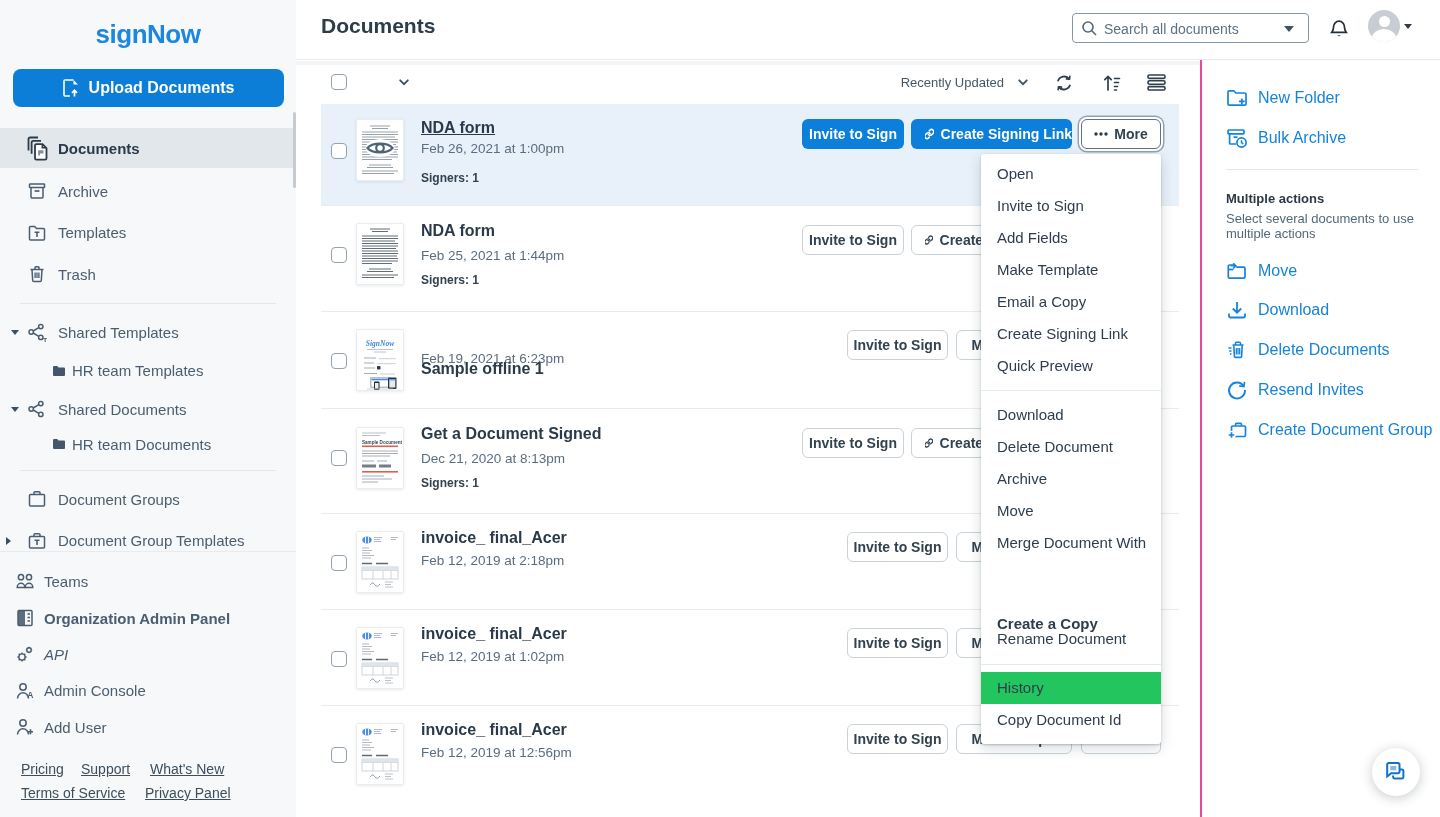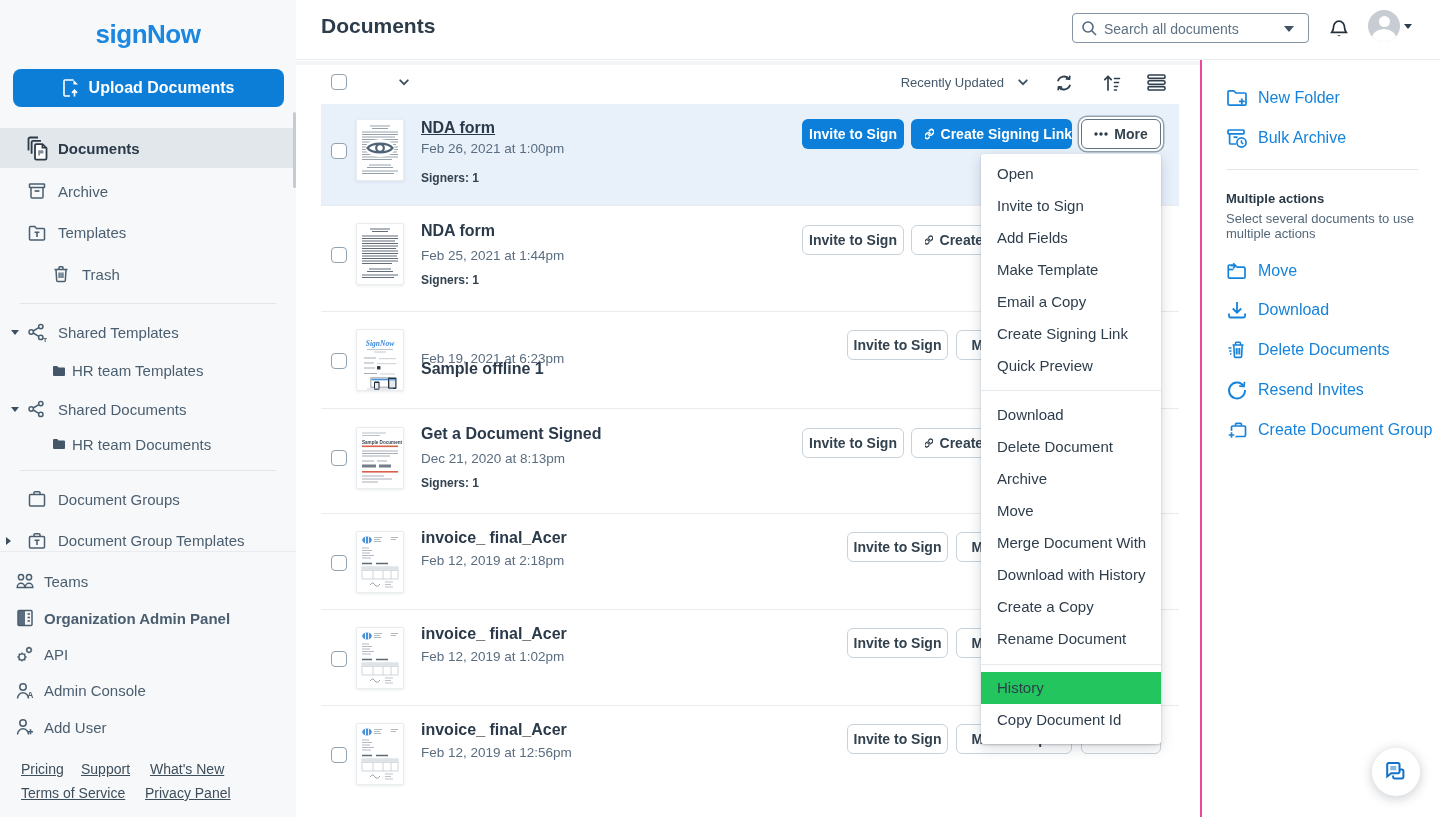--- a/index.html
+++ b/index.html
@@ -119,21 +119,21 @@
       </svg>
       <span class="txt">Archive</span>
     </div>
     <div class="nav-item" style="top:212.5px;">
       <svg class="ic" viewBox="0 0 20 20" fill="none" stroke="#4a5e70" stroke-width="1.5">
         <path d="M2.5 16 V4.5 a1 1 0 0 1 1 -1 h4.2 l1.8 2 h7 a1 1 0 0 1 1 1 V16 a1 1 0 0 1 -1 1 h-13 a1 1 0 0 1 -1 -1 Z"></path>
         <path d="M7.6 9.2 h4.8 M10 9.2 V14" stroke-width="1.6"></path>
       </svg>
       <span class="txt">Templates</span>
     </div>
-    <div class="nav-item" style="top:254px;margin-left:24px;">
+    <div class="nav-item" style="top:254px;">
       <svg class="ic" viewBox="0 0 20 20" fill="none" stroke="#4a5e70" stroke-width="1.5">
         <path d="M3.5 5.5 h13 M8 5.2 V3.5 a0.8 0.8 0 0 1 0.8 -0.8 h2.4 a0.8 0.8 0 0 1 0.8 0.8 v1.7"></path>
         <path d="M5 5.8 l0.7 10.7 a1 1 0 0 0 1 0.9 h6.6 a1 1 0 0 0 1 -0.9 L15 5.8"></path>
         <path d="M8.1 8.5 v5.5 M10 8.5 v5.5 M11.9 8.5 v5.5" stroke-width="1.3"></path>
       </svg>
       <span class="txt">Trash</span>
     </div>
     <div class="sb-div" style="top:302.5px;"></div>
     <div class="nav-item" style="top:313px; height:38px;">
       <span class="caret-down"></span>
@@ -196,21 +196,21 @@
       <span class="txt2">Teams</span>
     </div>
     <div class="nav-item" style="top:600px; height:36px;font-weight:bold;">
       <svg class="ic2" viewBox="0 0 20 20" fill="none" stroke="#4a5e70" stroke-width="1.5">
         <rect x="3" y="2.5" width="14" height="15" rx="1"></rect>
         <path d="M3 2.5 h7 v15 h-7 Z" fill="#4a5e70" opacity="0.9" stroke="none"></path>
         <path d="M12.5 6 h2.5 M12.5 9.5 h2.5 M12.5 13 h2.5" stroke-width="1.3"></path>
       </svg>
       <span class="txt2">Organization Admin Panel</span>
     </div>
-    <div class="nav-item" style="top:636.5px; height:36px;">
+    <div class="nav-item" style="top:636.5px; height:36px;font-style:italic;">
       <svg class="ic2" style="width:19px;height:19px;" viewBox="0 0 19 19" fill="none" stroke="#4a5e70" stroke-width="1.4">
         <circle cx="7" cy="12" r="3.1"></circle>
         <path d="M7 7.4 V8.9 M7 15.1 V16.6 M2.4 12 H3.9 M10.1 12 H11.6 M3.7 8.7 L4.8 9.8 M9.2 14.2 L10.3 15.3 M3.7 15.3 L4.8 14.2 M9.2 9.8 L10.3 8.7"></path>
         <circle cx="14" cy="5" r="2.2"></circle>
         <path d="M14 1.8 V2.8 M14 7.2 V8.2 M10.8 5 H11.8 M16.2 5 H17.2 M11.8 2.8 L12.5 3.5 M15.5 6.5 L16.2 7.2 M11.8 7.2 L12.5 6.5 M15.5 3.5 L16.2 2.8" stroke-width="1.1"></path>
       </svg>
       <span class="txt2">API</span>
     </div>
     <div class="nav-item" style="top:672.5px; height:36px;">
       <svg class="ic2" viewBox="0 0 20 20" fill="none" stroke="#4a5e70" stroke-width="1.5">
@@ -544,22 +544,21 @@
     <div class="mi" style="top:100px;">Make Template</div>
     <div class="mi" style="top:132px;">Email a Copy</div>
     <div class="mi" style="top:164px;">Create Signing Link</div>
     <div class="mi" style="top:196px;">Quick Preview</div>
     <div class="m-div" style="top:235.5px;"></div>
     <div class="mi" style="top:245px;">Download</div>
     <div class="mi" style="top:277px;">Delete Document</div>
     <div class="mi" style="top:309px;">Archive</div>
     <div class="mi" style="top:341px;">Move</div>
     <div class="mi" style="top:373px;">Merge Document With</div>
-    <div class="mi" style="top:405px;">Download with History</div>
-    <div class="mi" style="top:437px;">Create a Copy</div>
+    <div class="mi" style="top:454px;font-weight:bold;">Create a Copy</div>
     <div class="mi" style="top:469px;">Rename Document</div>
     <div class="m-div" style="top:509.5px;"></div>
     <div class="mi hl" style="top:517.5px;">History</div>
     <div class="mi" style="top:549.5px;">Copy Document Id</div>
   </div>
   <div id="chat">
     <svg width="23" height="22" viewBox="0 0 23 22" fill="none">
       <path d="M14.5 8.5 h2.5 a1.4 1.4 0 0 1 1.4 1.4 v6.2 a1.4 1.4 0 0 1 -1.4 1.4 H9.5 a1.4 1.4 0 0 1 -1.4 -1.4 v-1.6" stroke="#1272cb" stroke-width="2"></path>
       <path d="M2.2 3.4 a1.4 1.4 0 0 1 1.4 -1.4 h9.5 a1.4 1.4 0 0 1 1.4 1.4 v7.4 a1.4 1.4 0 0 1 -1.4 1.4 H6.2 L2.2 15.5 Z" fill="#fff" stroke="#1272cb" stroke-width="2"></path>
       <rect x="5.3" y="4.9" width="6" height="4.4" fill="#85b8e4"></rect>

